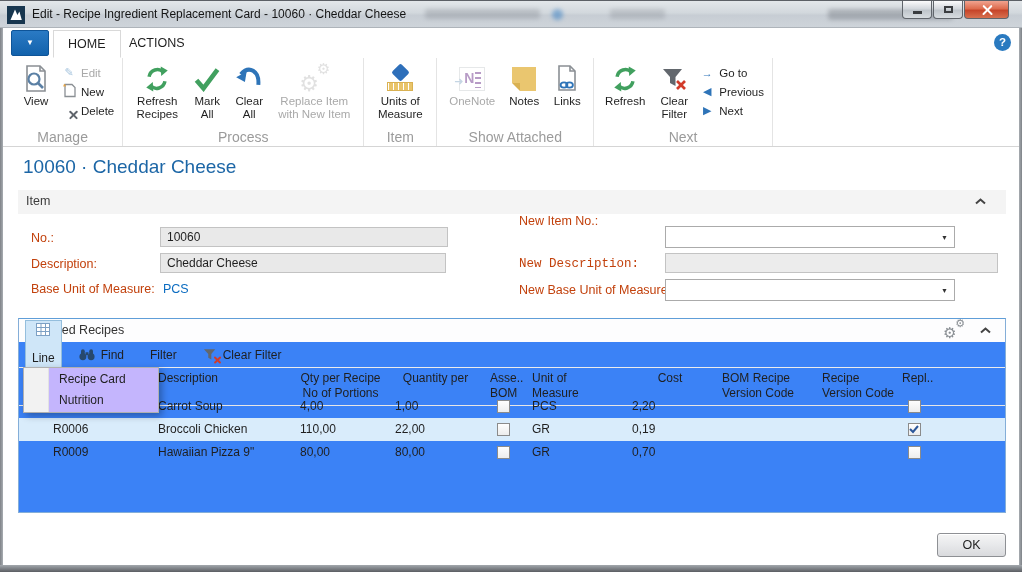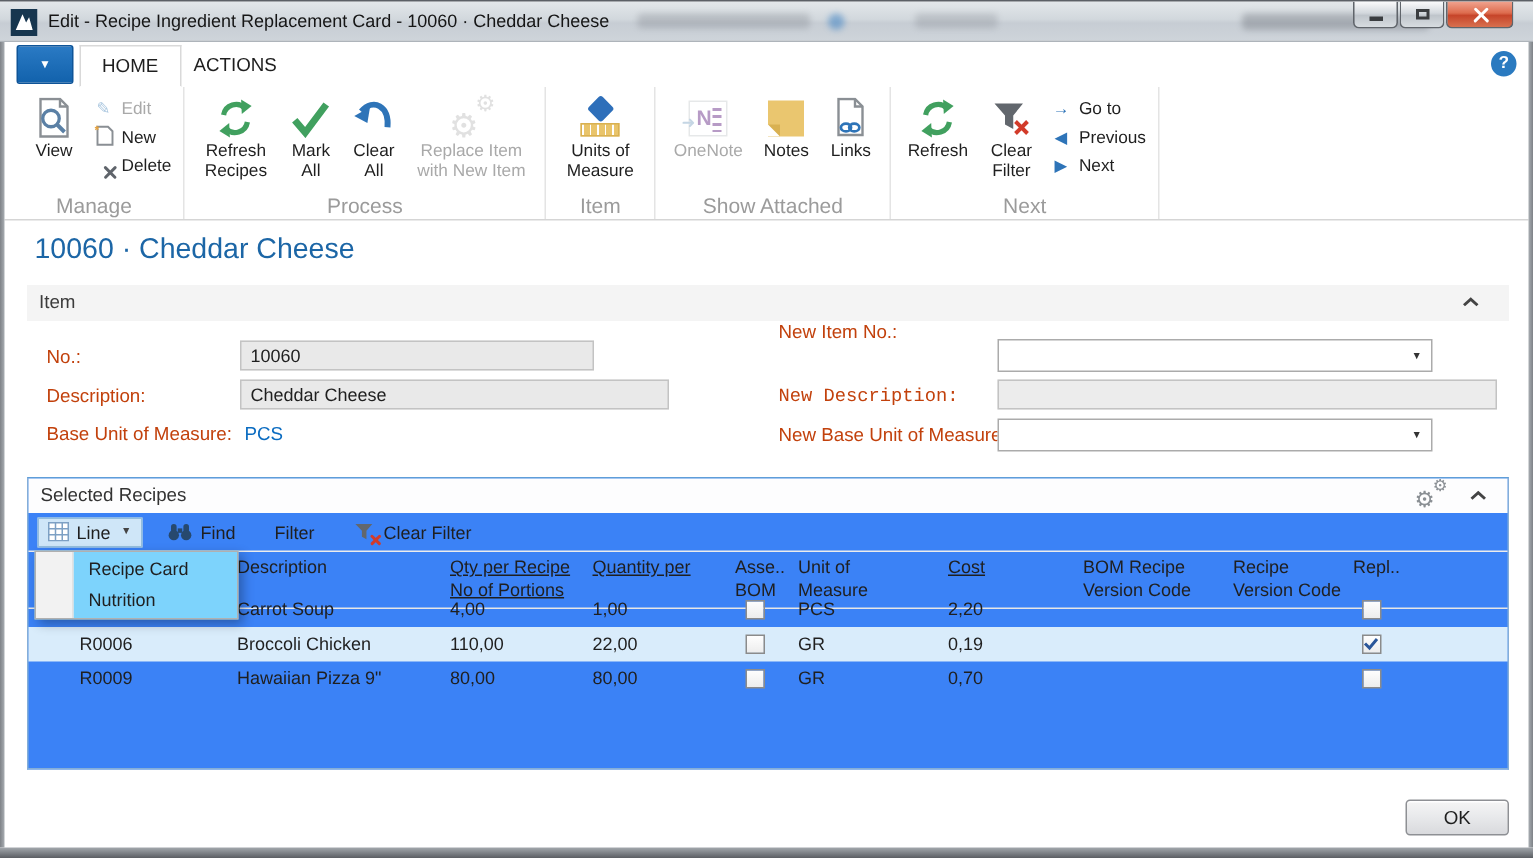--- a/index.html
+++ b/index.html
@@ -97,43 +97,43 @@
   .panel { position:absolute; left:18px; top:318px; width:988px; height:195px; background:#3b82f6;
      border:1px solid #84aed8; border-top-color:#5f9ed8; z-index:5; }
   .p-head { position:absolute; left:0; right:0; top:0; height:23px; background:#fdfdfe; }
   .p-head .t { position:absolute; left:8px; top:4px; font-size:12.5px; color:#333; }
   .p-gears { position:absolute; right:40px; top:1px; width:22px; height:20px; color:#8a8f94; }
   .p-gears .g1 { position:absolute; left:0; bottom:-2px; font-size:15px; }
   .p-gears .g2 { position:absolute; right:0; top:-3px; font-size:11px; }
   .p-head .chev { position:absolute; right:14px; top:8px; }
   .p-toolbar { position:absolute; left:0; right:0; top:23px; height:26px; display:flex; align-items:center;
      font-size:12px; color:#1f1f1f; border-bottom:1px solid #ececec; }
-  .tb-line { display:flex; align-items:center; gap:5px; margin-left:6px; padding:2px 6px;
-     background:#cfe6f8; border:1px solid #94bedd; }
+  .tb-line { display:flex; align-items:center; gap:15px; margin-left:6px; padding:2px 6px;
+     background:#cfe6f8; border:1px solid #94bedd;flex-direction:column; }
   .tb-line .arr { font-size:7px; color:#444; margin-left:2px; }
   .tb-item { display:flex; align-items:center; gap:5px; }
   .funnel-wrap { position:relative; width:15px; height:14px; }
   .funnel-wrap .fx { position:absolute; right:-3px; bottom:-2px; color:#d23b2a; width:7px; height:7px; }
   .funnel-wrap .fx::before,.funnel-wrap .fx::after { width:9px; height:1.8px; top:2.6px; }
   .grid-head,.grid-row { display:grid;
      grid-template-columns:26px 105px 142px 95px 95px 42px 100px 90px 100px 80px 40px 1fr; }
   .grid-head { position:absolute; left:0; right:0; top:49px; height:38px; border-bottom:1px solid #e6e6e6; }
   .h { font-size:12px; color:#1f1f1f; padding:3px 8px 0 8px; line-height:15px; white-space:nowrap; overflow:hidden; }
-  .h.num { text-align:left; padding-right:6px;text-decoration:underline; }
+  .h.num { text-align:center; padding-right:6px; }
   .rowsbox { position:absolute; left:0; right:0; top:76px; }
   .grid-row { height:23px; }
   .grid-row.selected { background:#d9ecfb; }
   .c { font-size:12px; color:#1f1f1f; line-height:23px; padding:0 8px; white-space:nowrap; overflow:hidden; }
   .c.num { text-align:left; padding-right:6px; }
   .c.ctr { display:flex; align-items:center; justify-content:center; padding:0; }
   .cb { width:13px; height:13px; border:1px solid #8b8b8b; background:linear-gradient(#fefefe,#ededed);
      display:flex; align-items:center; justify-content:center; }
 
   
-  .ctxmenu { position:absolute; left:23px; top:367px; width:136px; background:#7dd3fc; border:1px solid #b0b0b0;
+  .ctxmenu { position:absolute; left:23px; top:367px; width:136px; background:#c4b5fd; border:1px solid #b0b0b0;
      box-shadow:3px 3px 7px rgba(0,0,0,.3); z-index:25; padding:1px 0; }
   .ctxmenu::before { content:""; position:absolute; left:0; top:0; bottom:0; width:24px;
      background:#f2f2f2; border-right:1px solid #e2e2e2; }
   .ctxitem { position:relative; height:21px; line-height:21px; padding-left:35px; font-size:12px; color:#1f1f1f; }
 
   
   .ok-btn { position:absolute; left:937px; top:533px; width:69px; height:24px; border:1px solid #8e9094;
      border-radius:3px; background:linear-gradient(#f5f5f5,#e9eaec 45%,#d9dadd); box-shadow:inset 0 1px #fff;
      font-size:12.5px; color:#1f1f1f; text-align:center; line-height:22px; z-index:5; }
 </style>
@@ -344,21 +344,21 @@
   <div class="page-title">10060 · Cheddar Cheese</div>
 
   <div class="secbar" style="top:190px;">
     <span class="t">Item</span>
     <svg class="chev" width="11" height="7" viewBox="0 0 11 7">
       <polyline points="1,5.5 5.5,1.5 10,5.5" fill="none" stroke="#444" stroke-width="2"></polyline>
     </svg>
   </div>
 
   <span class="flabel" style="left:31px;top:231px;">No.:</span>
-  <input class="fbox" style="left: 160px; top: 227px; width: 236px;" readonly="" value="10060">
+  <input class="fbox" style="left: 160px; top: 227px; width: 288px;" readonly="" value="10060">
   <span class="flabel" style="left:31px;top:257px;">Description:</span>
   <input class="fbox" style="left: 160px; top: 253px; width: 286px;" readonly="" value="Cheddar Cheese">
   <span class="flabel" style="left:31px;top:282px;">Base Unit of Measure:</span>
   <span class="linkval" style="left:163px;top:282px;">PCS</span>
 
   <span class="flabel" style="left:519px;top:214px;">New Item No.:</span>
   <div class="combo" style="left:665px;top:226px;width:290px;">
     <span></span>
     <span class="arr">▼</span>
   </div>

